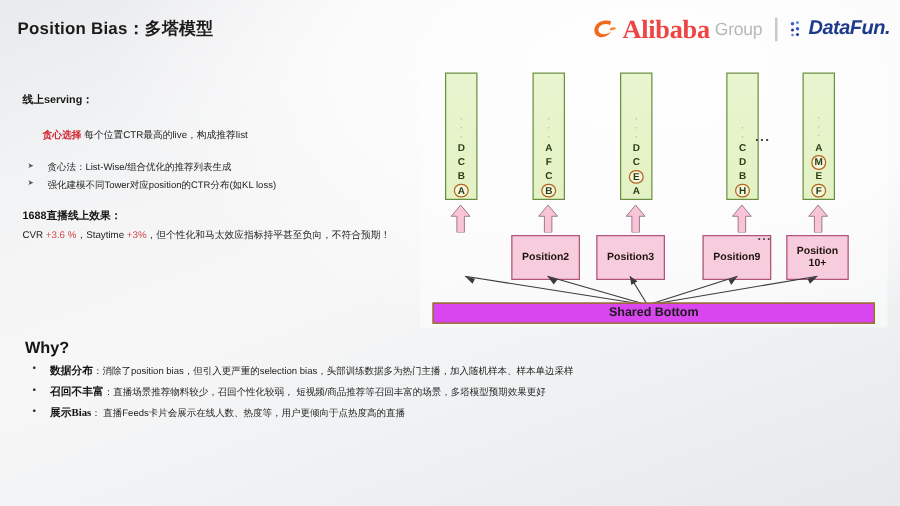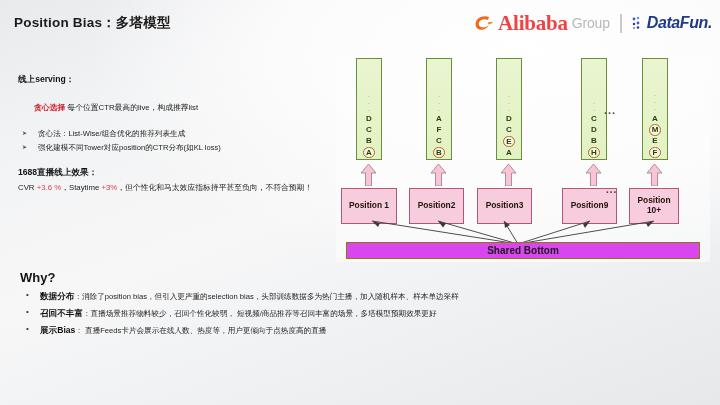--- a/index.html
+++ b/index.html
@@ -50,21 +50,21 @@
   .why{position:absolute;left:18px;top:270px;width:690px;}
   .why-title{font-size:13px;font-weight:bold;color:#141414;margin:0 0 5px 2px;}
   ul.dots{list-style:none;margin:0;padding:0;}
   ul.dots li{
     position:relative;padding-left:22px;font-size:7.6px;color:#1d1d1d;
     line-height:1.5;margin-bottom:4px;white-space:nowrap;
   }
   ul.dots li:before{
     content:"\2022";position:absolute;left:8px;top:-1px;font-size:8px;color:#333;
   }
-  .wkey{font-weight:bold;font-size:8.6px;color:#111;}
+  .wkey{font-weight:bold;font-size:8.6px;color:#111;font-family:Liberation Serif, serif;}
 
   
   .diagram{position:absolute;left:336px;top:56px;width:374px;height:206px;}
   .panel-bg{position:absolute;inset:0;background:#fdfdfd;opacity:.55;}
   .towers{position:absolute;left:0;top:2px;width:374px;height:108px;}
   .tower{
     position:absolute;width:26px;height:102px;
     background:linear-gradient(180deg,#e9f5cf 0%,#e3f2c4 100%);
     border:1px solid #6a8f3c;
     display:flex;flex-direction:column;align-items:center;justify-content:flex-end;
@@ -211,21 +211,20 @@
         <path d="M8.5 0 L16 9 L11.5 9 L11.5 22 L5.5 22 L5.5 9 L1 9 Z" fill="#f9c4d8" stroke="#9b7a88" stroke-width="0.8"></path>
       </svg>
     <svg class="upArrow" style="left:249px;top:108px;" viewBox="0 0 17 22">
         <path d="M8.5 0 L16 9 L11.5 9 L11.5 22 L5.5 22 L5.5 9 L1 9 Z" fill="#f9c4d8" stroke="#9b7a88" stroke-width="0.8"></path>
       </svg>
     <svg class="upArrow" style="left:310px;top:108px;" viewBox="0 0 17 22">
         <path d="M8.5 0 L16 9 L11.5 9 L11.5 22 L5.5 22 L5.5 9 L1 9 Z" fill="#f9c4d8" stroke="#9b7a88" stroke-width="0.8"></path>
       </svg>
 
     <div class="posrow">
-      <div class="posbox" style="left:5px;width:56px;">Position 1</div>
       <div class="posbox" style="left:73px;width:55px;">Position2</div>
       <div class="posbox" style="left:141px;width:55px;">Position3</div>
       <div class="posbox" style="left:226px;width:55px;">Position9</div>
       <div class="posbox" style="left:293px;width:50px;">Position 10+</div>
     </div>
     <div class="ellip-mid">...</div>
 
     <svg class="fan" viewBox="0 0 374 28" preserveAspectRatio="none">
       <g stroke="#3a3a3a" stroke-width="0.9" fill="none">
         <path d="M182 26 L36 3"></path>

